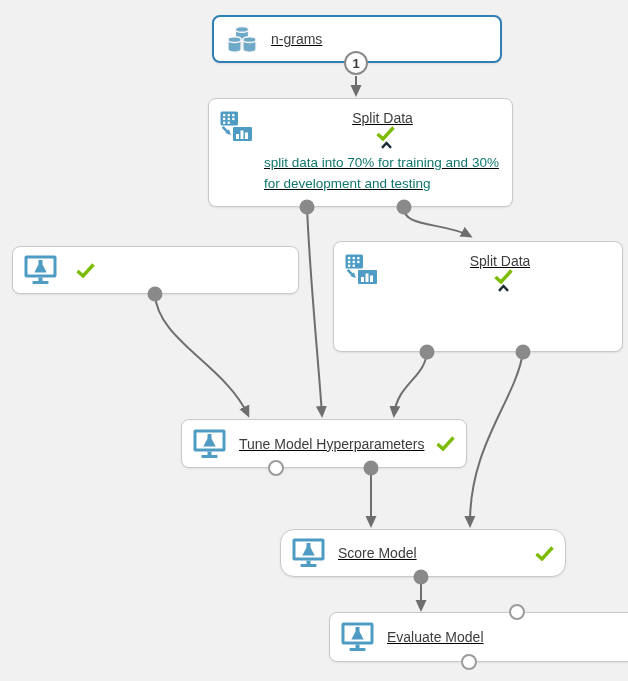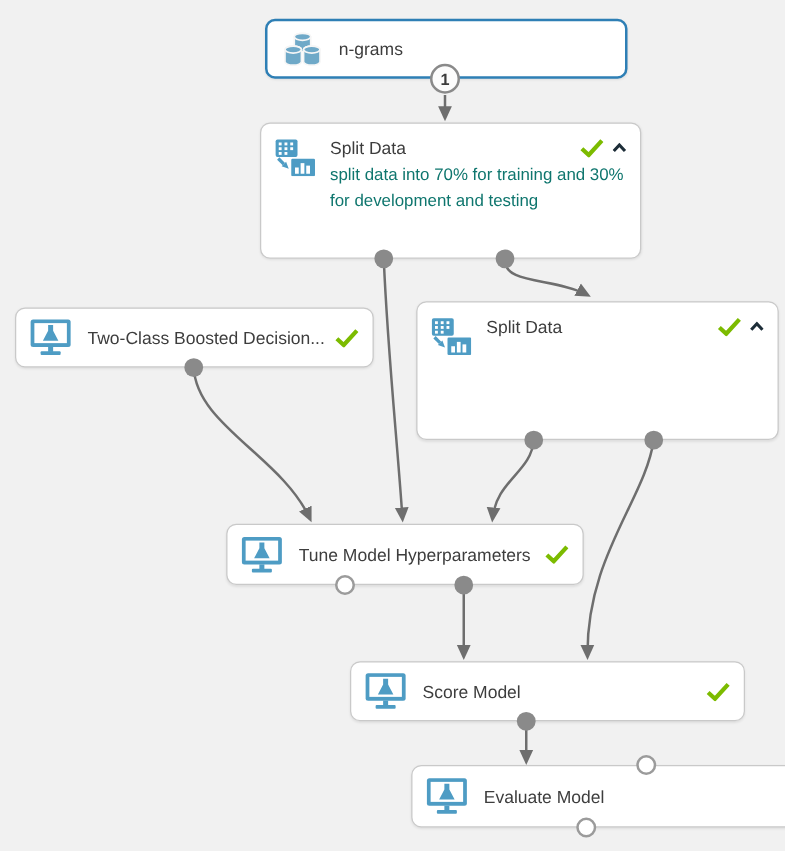--- a/index.html
+++ b/index.html
@@ -14,35 +14,36 @@
   
   .node {
     position:absolute; box-sizing:border-box;
     background:#ffffff;
     border:1px solid #c9c9c9;
     border-radius:8px;
     box-shadow:0 1px 2px rgba(0,0,0,.08);
     display:flex; align-items:center;
     padding:0 11px;
     z-index:2;
+    text-decoration:underline;
   }
   .node.selected { border:2px solid #2e7fb5; }
   .nicon { flex:0 0 auto; margin-right:12px; display:flex; }
   .ntitle {
     flex:1 1 auto; min-width:0;
     font-size:14px; color:#3d3d3d;
     white-space:nowrap; overflow:hidden;
   }
   .ncheck { flex:0 0 auto; display:flex; margin-left:6px; }
   .nchev  { flex:0 0 auto; display:flex; margin-left:7px; cursor:pointer; }
 
   .node.split { align-items:flex-start; padding-top:11px; }
   .node.split .nicon { margin-top:1px; }
   .nbody { flex:1 1 auto; min-width:0; }
-  .trow { display:flex; align-items:center; }
+  .trow { display:flex; align-items:center;flex-direction:column; }
   .ncomment {
     font-size:13.5px; color:#0f766e;
     line-height:21px; margin-top:3px;
   }
 
   
   .badge {
     position:absolute; box-sizing:border-box;
     left:344px; top:51px;
     width:24px; height:24px; border-radius:50%;
@@ -152,21 +153,20 @@
       <div class="ncomment">split data into 70% for training and 30% for development and testing</div>
     </div>
   </div>
 
   <div class="node" style="left:12px; top:246px; width:287px; height:48px;">
     <span class="nicon">
       <svg width="34" height="30">
           <use href="#sym-model"></use>
         </svg>
     </span>
-    <span class="ntitle">Two-Class Boosted Decision...</span>
     <span class="ncheck">
       <svg width="19" height="15">
           <use href="#sym-check"></use>
         </svg>
     </span>
   </div>
 
   <div class="node split" style="left:333px; top:241px; width:290px; height:111px;">
     <span class="nicon">
       <svg width="32" height="30">
@@ -197,21 +197,21 @@
         </svg>
     </span>
     <span class="ntitle">Tune Model Hyperparameters</span>
     <span class="ncheck">
       <svg width="19" height="15">
           <use href="#sym-check"></use>
         </svg>
     </span>
   </div>
 
-  <div class="node" style="left:280px; top:529px; width:316px; height:48px;">
+  <div class="node" style="left:280px; top:529px; width:286px; height:48px;border-radius:14px;">
     <span class="nicon">
       <svg width="34" height="30">
           <use href="#sym-model"></use>
         </svg>
     </span>
     <span class="ntitle">Score Model</span>
     <span class="ncheck">
       <svg width="19" height="15">
           <use href="#sym-check"></use>
         </svg>

